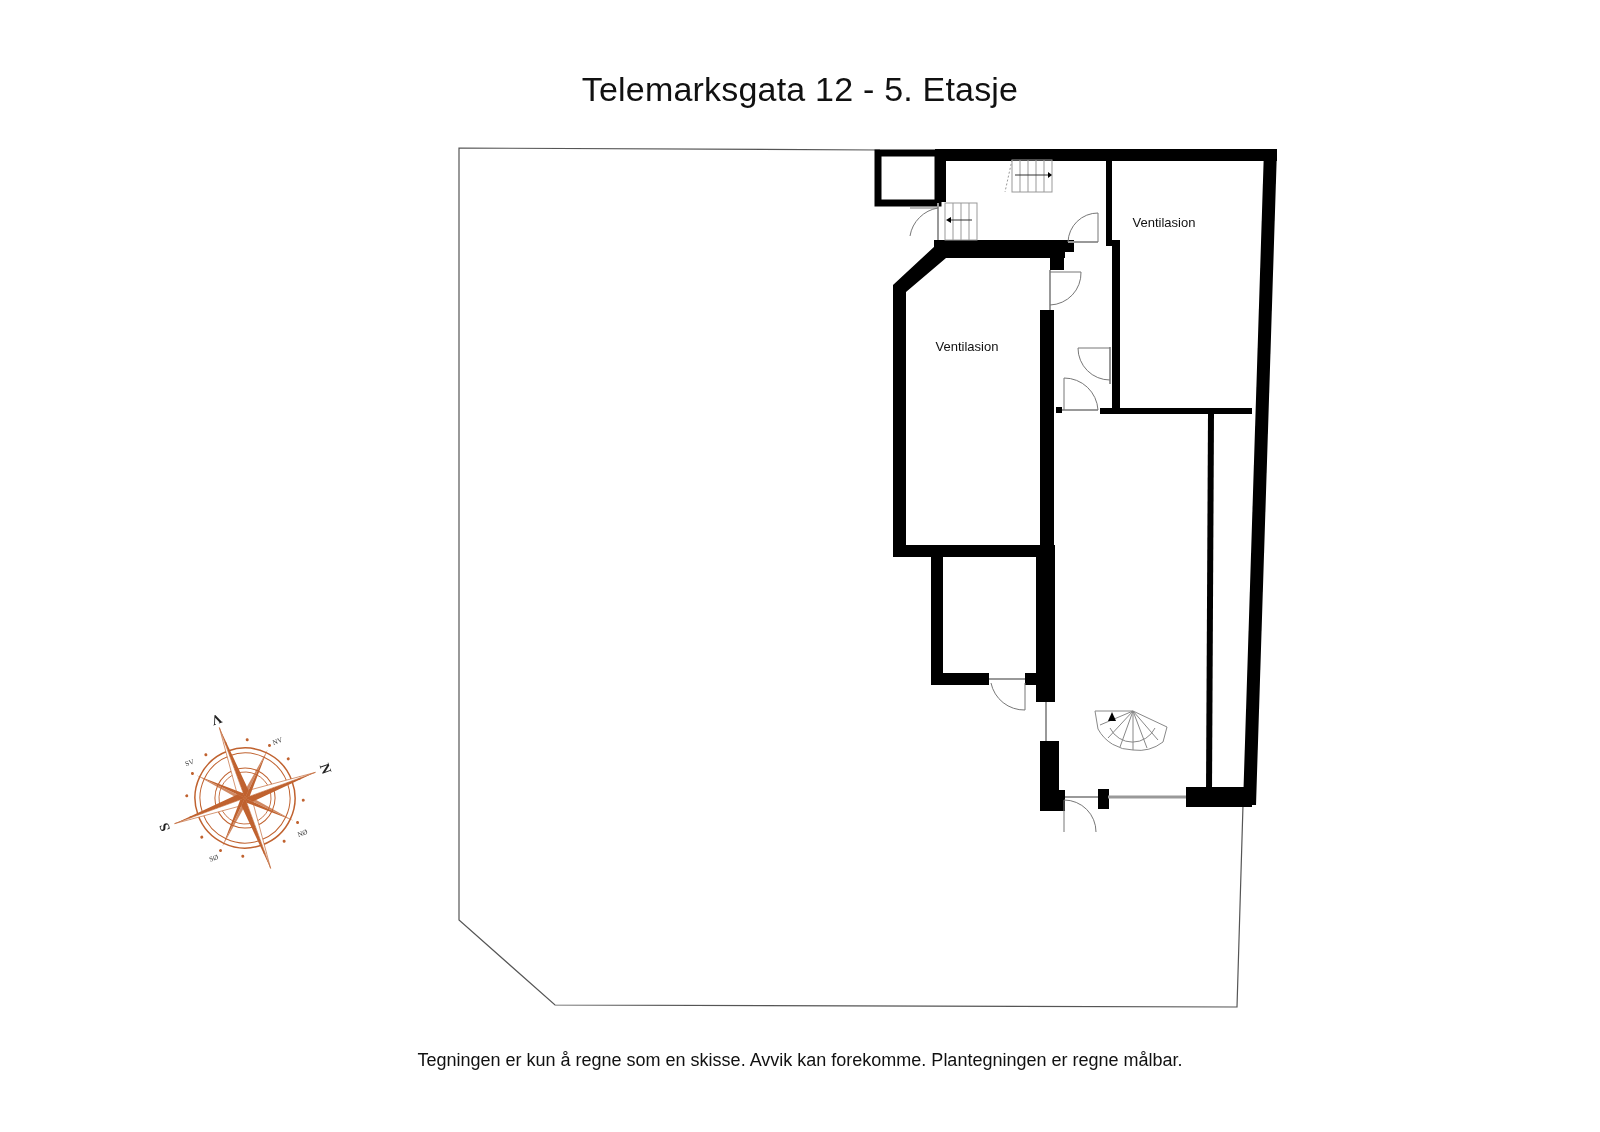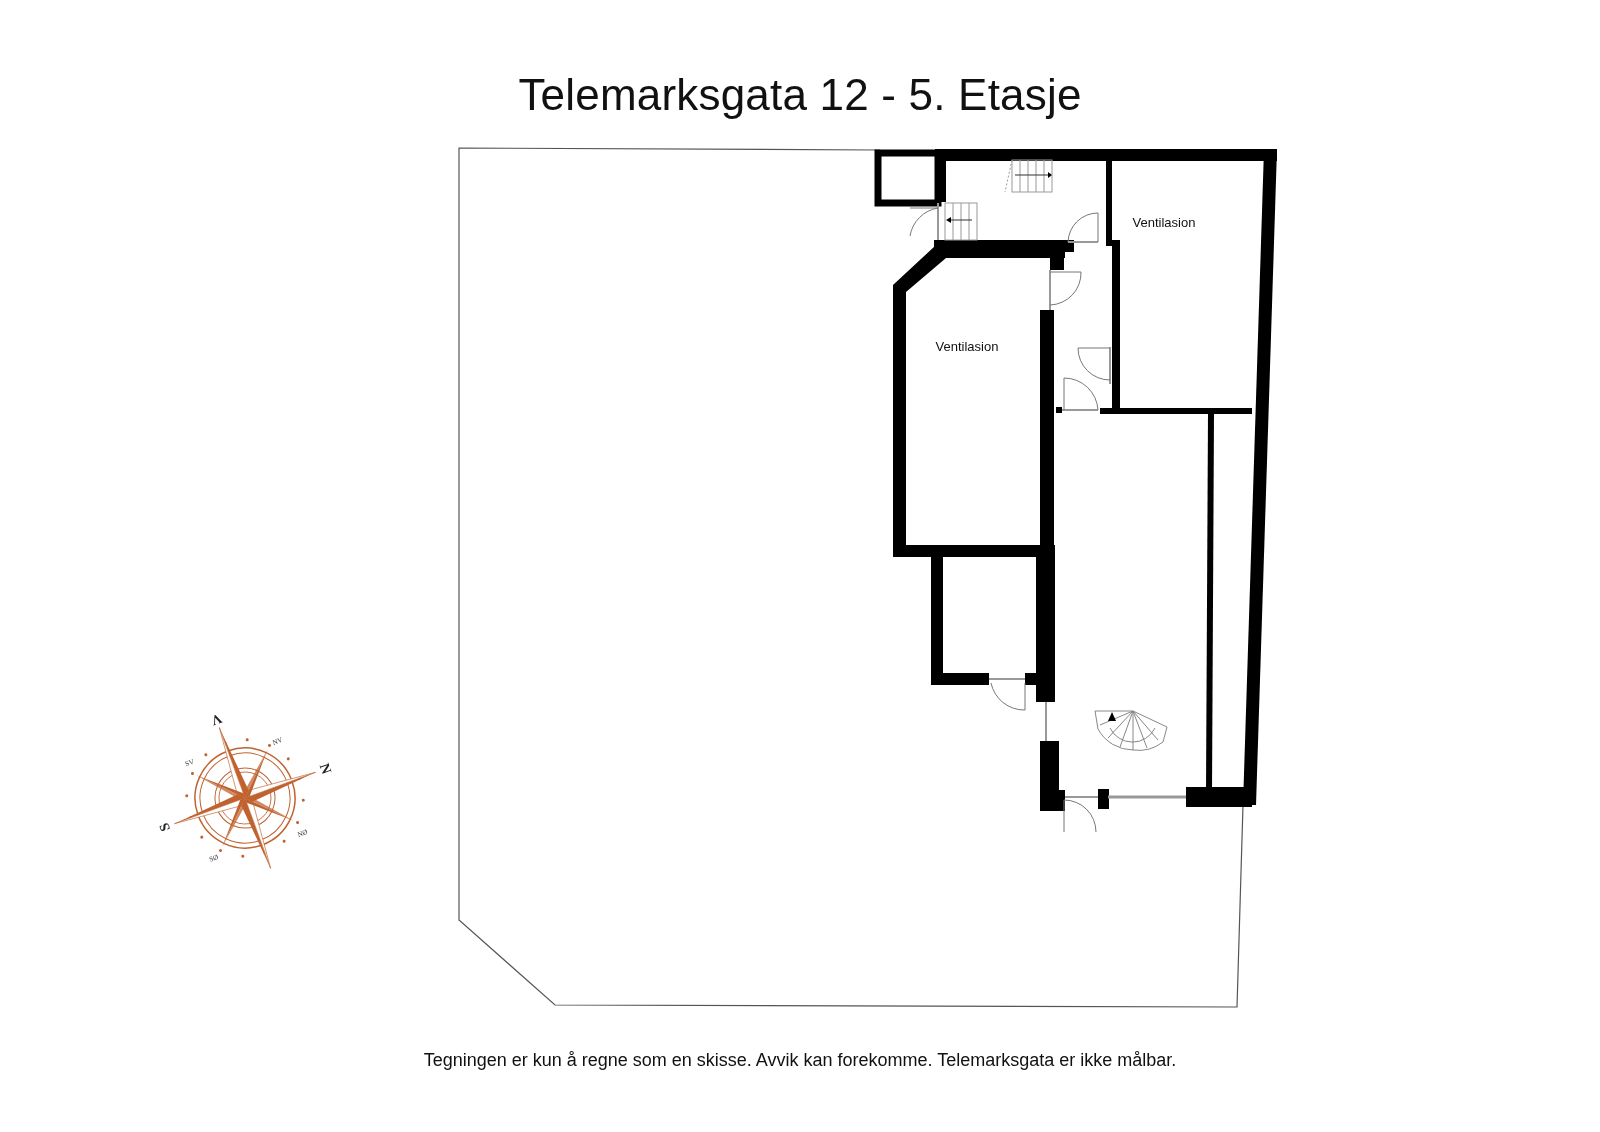--- a/index.html
+++ b/index.html
@@ -1,17 +1,17 @@
 <!DOCTYPE html>
 <html><head>
 <meta charset="utf-8">
 <style>
   html, body { margin: 0; padding: 0; background: #ffffff; }
   body { width: 1600px; height: 1132px; position: relative; overflow: hidden; font-family: "Liberation Sans", sans-serif; }
-  .title { position: absolute; left: 0; width: 1600px; top: 70px; text-align: center; font-size: 44px; color: #111; letter-spacing: 0.2px; }
+  .title { position: absolute; left: 0; width: 1600px; top: 70px; text-align: center; font-size: 34px; color: #111; letter-spacing: 0.2px; }
   .footer { position: absolute; left: 0; width: 1600px; top: 1050px; text-align: center; font-size: 18px; color: #111; }
   .plan { position: absolute; left: 0; top: 0; }
   .room-label { font-family: "Liberation Sans", sans-serif; font-size: 13px; fill: #111; }
   .compass { position: absolute; left: 145px; top: 690px; width: 190px; height: 180px; }
   .compass-label { font-family: "Liberation Serif", serif; font-weight: bold; fill: #222; }
   .compass-small { font-family: "Liberation Serif", serif; font-size: 7px; fill: #333; }
 </style>
 </head>
 <body>
 
@@ -163,13 +163,13 @@
     <text class="compass-label" font-size="14" x="86" y="5" text-anchor="middle" transform="rotate(90 86 0)">N</text>
     <text class="compass-label" font-size="14" x="0" y="92" text-anchor="middle">Ø</text>
     <text class="compass-label" font-size="14" x="-86" y="5" text-anchor="middle" transform="rotate(-90 -86 0)">S</text>
     <text class="compass-small" x="-40" y="-50" text-anchor="middle">SV</text>
     <text class="compass-small" x="50" y="-40" text-anchor="middle">NV</text>
     <text class="compass-small" x="42" y="55" text-anchor="middle">NØ</text>
     <text class="compass-small" x="-50" y="48" text-anchor="middle">SØ</text>
   </g>
 </svg>
 
-<div class="footer">Tegningen er kun å regne som en skisse. Avvik kan forekomme. Telemarksgata er ikke målbar.</div>
+<div class="footer">Tegningen er kun å regne som en skisse. Avvik kan forekomme. Plantegningen er regne målbar.</div>
 
 </body></html>

